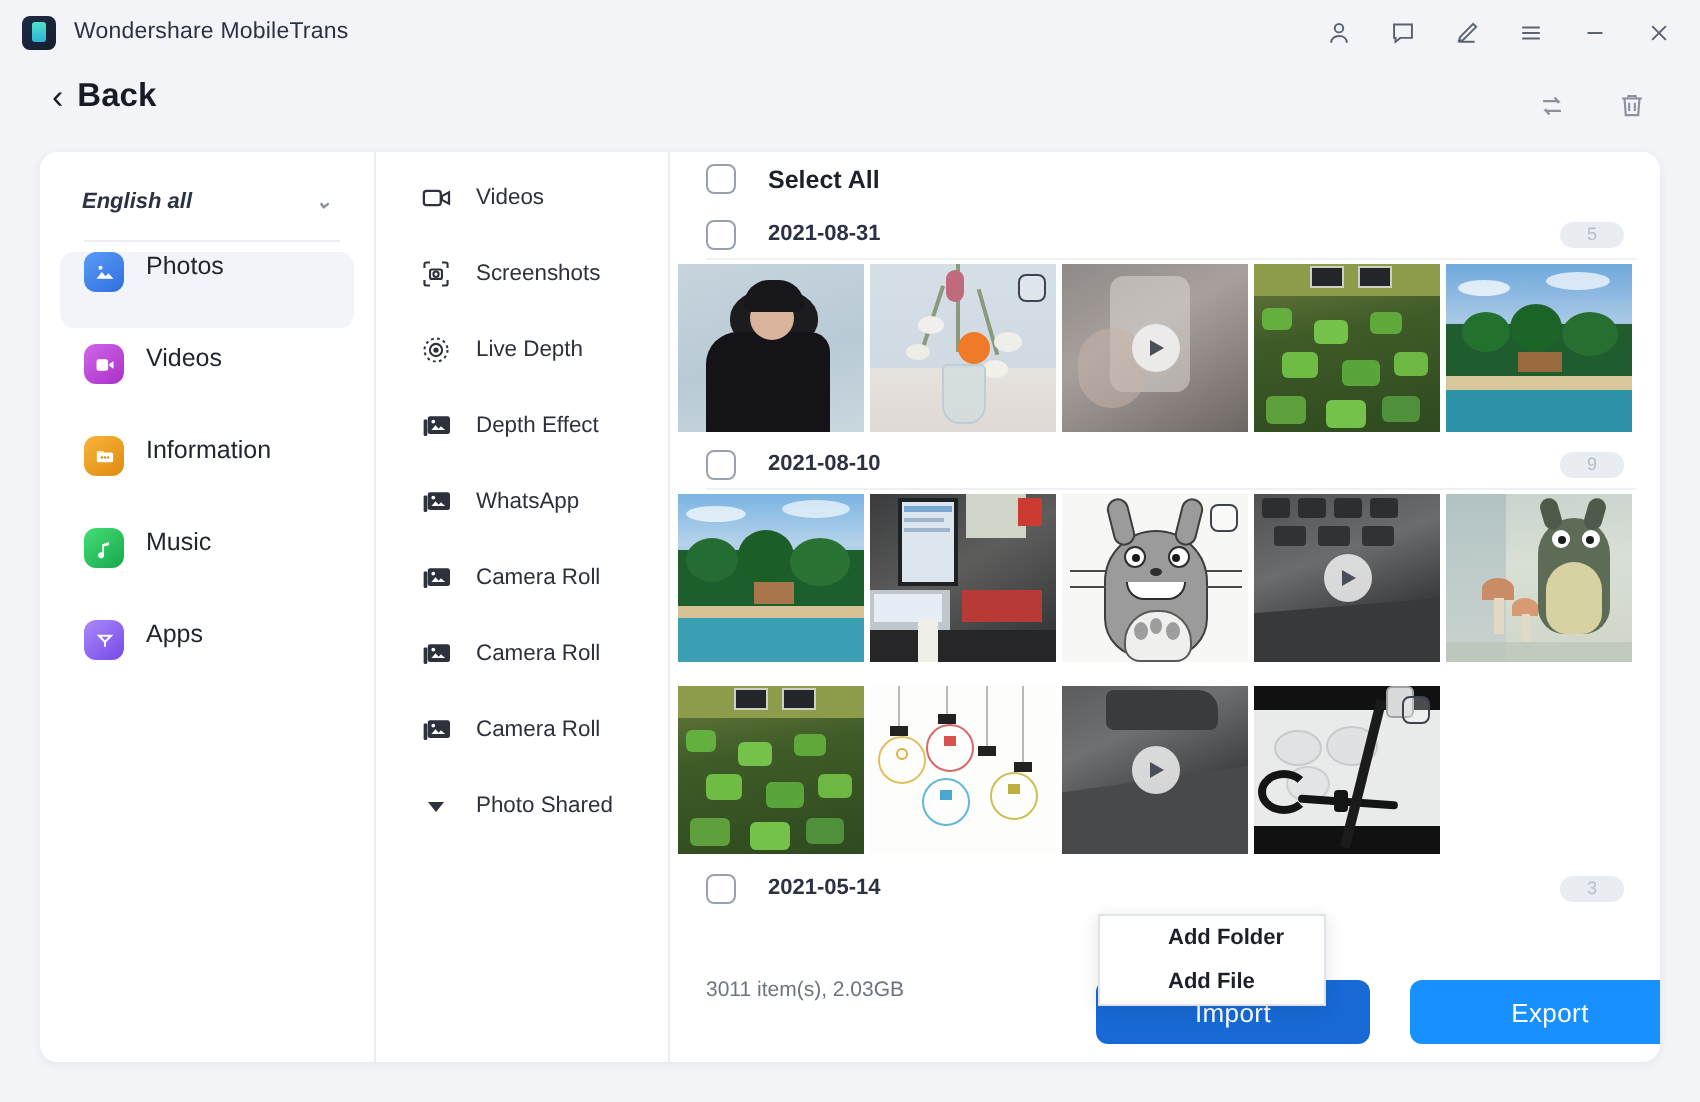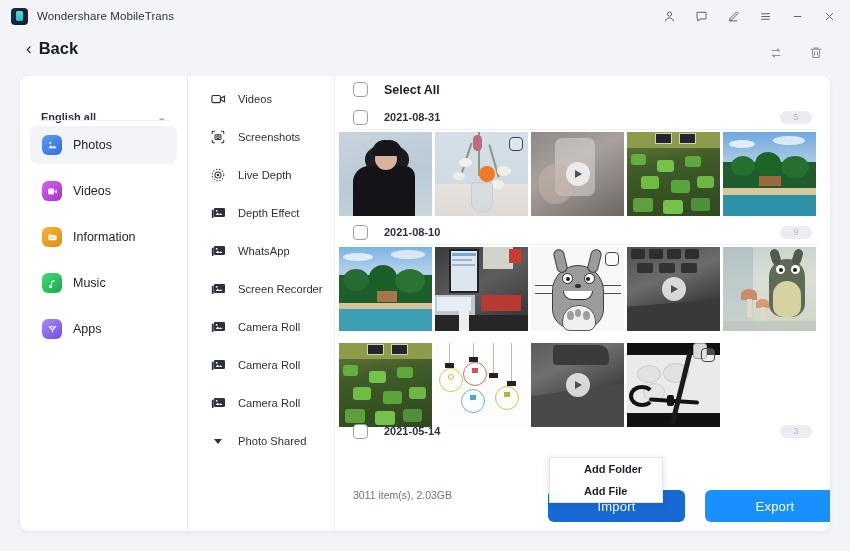--- a/index.html
+++ b/index.html
@@ -63,32 +63,32 @@
     box-shadow: 0 1px 5px rgba(30,40,60,.07);
     overflow: hidden;
   }
 
   
   .leftnav {
     position: absolute; left: 0; top: 0; width: 167px; height: 455px;
     background: #fff;
   }
   .lang {
-    position: absolute; left: 12px; top: 28px; width: 143px; height: 26px;
+    position: absolute; left: 12px; top: 12px; width: 143px; height: 26px;
     display: flex; align-items: center; padding: 0 9px;
-    font-size: 11px; font-weight: bold; color: #2b3242;
+    font-size: 11px; font-weight: bold; color: #2b3242; font-style: italic;
   }
   .lang .cv { margin-left: auto; color: #8a909c; font-size: 10px; }
   .lang-div {
     position: absolute; left: 22px; top: 44px; width: 128px; height: 1px; background: #eceef3;
   }
   .navlist { position: absolute; left: 0; top: 50px; width: 167px; }
   .navitem {
     position: relative; height: 38px; margin: 0 10px 8px 10px;
-    display: flex; align-items: center; padding-left: 12px;
+    display: flex; align-items: flex-start; padding-left: 12px;
     border-radius: 7px;
   }
   .navitem.active { background: #f2f4f9; }
   .navicon {
     width: 20px; height: 20px; border-radius: 6px; flex: none;
     display: flex; align-items: center; justify-content: center;
   }
   .navicon .g { width: 11px; height: 11px; }
   .navlabel { margin-left: 11px; font-size: 12.5px; color: #20252f; }
 
@@ -371,31 +371,20 @@
           <svg width="15" height="13" viewBox="0 0 16 14" fill="currentColor">
               <rect x="3" y="1.2" width="12" height="9.6" rx="1.3"></rect>
               <rect x="0.8" y="3" width="2" height="8.8" rx=".7"></rect>
               <path d="M5 8.6 7.2 6l1.7 2 1.2-1.4 2.3 2z" fill="#fff"></path>
               <circle cx="6" cy="4.1" r="1" fill="#fff"></circle>
             </svg>
         </span>
         <span class="catlabel">WhatsApp</span>
       </div>
 
-      <div class="catitem">
-        <span class="caticon">
-          <svg width="15" height="13" viewBox="0 0 16 14" fill="currentColor">
-              <rect x="3" y="1.2" width="12" height="9.6" rx="1.3"></rect>
-              <rect x="0.8" y="3" width="2" height="8.8" rx=".7"></rect>
-              <path d="M5 8.6 7.2 6l1.7 2 1.2-1.4 2.3 2z" fill="#fff"></path>
-              <circle cx="6" cy="4.1" r="1" fill="#fff"></circle>
-            </svg>
-        </span>
-        <span class="catlabel">Screen Recorder</span>
-      </div>
 
       <div class="catitem">
         <span class="caticon">
           <svg width="15" height="13" viewBox="0 0 16 14" fill="currentColor">
               <rect x="3" y="1.2" width="12" height="9.6" rx="1.3"></rect>
               <rect x="0.8" y="3" width="2" height="8.8" rx=".7"></rect>
               <path d="M5 8.6 7.2 6l1.7 2 1.2-1.4 2.3 2z" fill="#fff"></path>
               <circle cx="6" cy="4.1" r="1" fill="#fff"></circle>
             </svg>
         </span>
@@ -669,21 +658,21 @@
           <div style="position:absolute;left:16px;top:40px;width:22px;height:18px;border-radius:50%;background:#e3e5e6;border:1.5px solid #cccfd0"></div>
           <div style="position:absolute;left:2px;top:42px;width:26px;height:22px;border-radius:50%;border:4px solid #141414;border-right-color:transparent"></div>
           <div style="position:absolute;left:22px;top:56px;width:50px;height:4px;border-radius:3px;background:#141414;transform:rotate(4deg)"></div>
           <div style="position:absolute;left:40px;top:52px;width:7px;height:11px;border-radius:2px;background:#141414"></div>
           <div style="position:absolute;left:52px;top:6px;width:5px;height:76px;background:#1b1b1b;transform:rotate(14deg)"></div>
           <div style="position:absolute;left:66px;top:0px;width:14px;height:16px;border-radius:3px;background:#d8dadb;border:1.5px solid #9ea2a4"></div>
           <div class="tcb"></div>
         </div>
       </div>
 
-      <div class="daterow" style="top:342px">
+      <div class="daterow" style="top:355px">
         <span class="cb"></span>
         <span class="dlbl">2021-05-14</span>
         <span class="count">3</span>
       </div>
 
       <div class="footer">
         <div class="stat">3011 item(s), 2.03GB</div>
         <div class="btn btn-import">Import</div>
         <div class="btn btn-export">Export</div>
 

